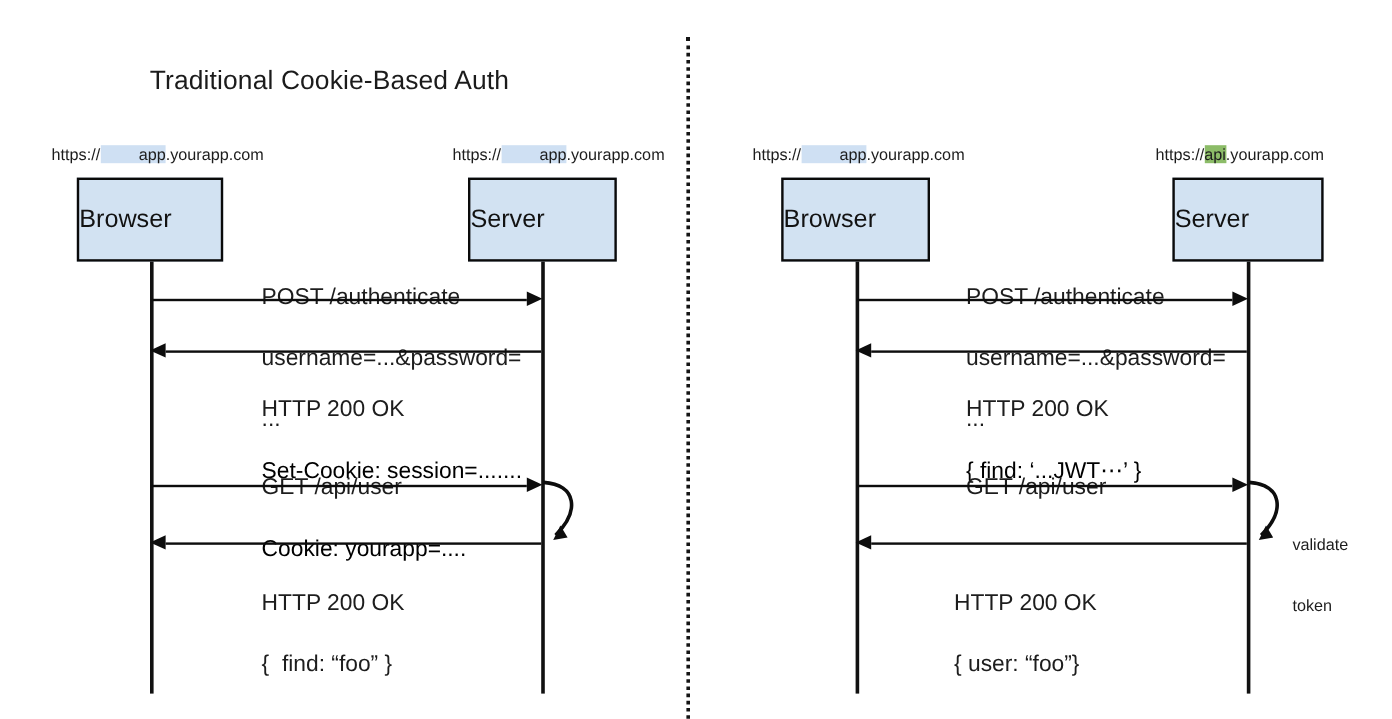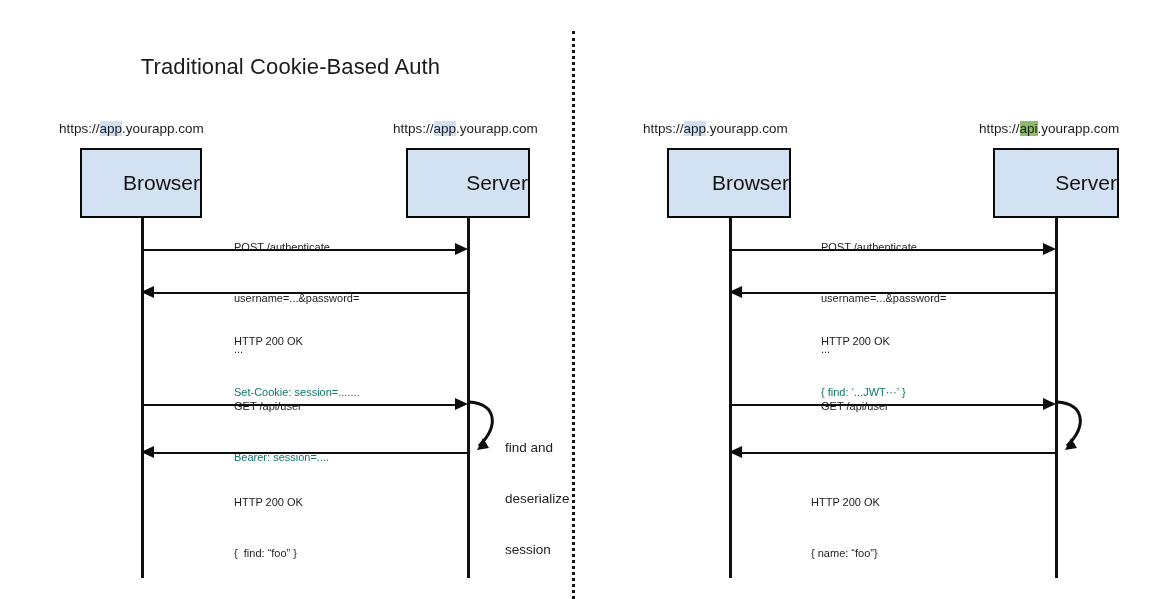--- a/index.html
+++ b/index.html
@@ -18,21 +18,20 @@
   #canvas {
     position: absolute;
     left: 0; top: 0;
     width: 1160px;
     height: 599px;
   }
   .panel {
     position: absolute;
     top: 0;
     height: 428px;
-    margin-left: 16px;
   }
   #panel-left  { left: 0px;   width: 573px; }
   #panel-right { left: 587px; width: 573px; }
 
   .panel-title {
     position: absolute;
     top: 54px;
     width: 100%;
     text-align: center;
     font-size: 22px;
@@ -53,31 +52,31 @@
   }
 
   
   .actor {
     position: absolute;
     box-sizing: border-box;
     background: #d2e2f2;
     border: 2.5px solid #0a0a0a;
     display: flex;
     align-items: center;
-    justify-content: flex-end;
+    justify-content: flex-start;
     font-size: 21px;
     color: #121212;
   }
   .actor-url {
     position: absolute;
     font-size: 13.5px;
     color: #1d1d1d;
     white-space: nowrap;
   }
-  .hl-blue  { background: #cfe0f3; }
+  .hl-blue  { background: #cfe0f3; padding-left: 32px; }
   .hl-green { background: #8cbc68; }
 
   
   .lifeline {
     position: absolute;
     width: 0;
     border-left: 3px solid #111111;
   }
 
   
@@ -91,27 +90,27 @@
     width: 0; height: 0;
     border-top: 6.5px solid transparent;
     border-bottom: 6.5px solid transparent;
   }
   .arrow-head.right { border-left: 13px solid #0d0d0d; }
   .arrow-head.left  { border-right: 13px solid #0d0d0d; }
 
   
   .msg-label {
     position: absolute;
-    font-size: 11px;
+    font-size: 19px;
     line-height: 17px;
     white-space: pre;
     color: #1d1d1d;
   }
   .msg-label .ln { display: block; }
-  .msg-label .green { color: #0f766e; }
+  .msg-label .green { color: #000000; }
 
   
   .selfloop { position: absolute; }
   .selfloop-label {
     position: absolute;
     font-size: 13.5px;
     line-height: 17px;
     white-space: pre;
     color: #1d1d1d;
   }
@@ -149,34 +148,29 @@
 
     <div class="msg-line" style="left:138px; top:292px; width:313px;"></div>
     <div class="arrow-head left" style="left:125px; top:286px;"></div>
     <div class="msg-label" style="left:218px; top:299px;">
       <span class="ln">HTTP 200 OK</span>
       <span class="ln green">Set-Cookie: session=.......</span>
     </div>
 
     <div class="msg-label" style="left:218px; top:364px;">
       <span class="ln">GET /api/user</span>
-      <span class="ln green">Bearer: session=....</span>
+      <span class="ln green">Cookie: yourapp=....</span>
     </div>
     <div class="msg-line" style="left:126px; top:404px; width:313px;"></div>
     <div class="arrow-head right" style="left:439px; top:398px;"></div>
 
     <svg class="selfloop" style="left:451px; top:396px;" width="40" height="62" viewBox="0 0 40 62">
       <path d="M 2 6 C 30 8, 32 30, 12 50" fill="none" stroke="#0d0d0d" stroke-width="3"></path>
       <polygon points="16,42 10,54 22,52" fill="#0d0d0d"></polygon>
     </svg>
-    <div class="selfloop-label" style="left:489px; top:405px;">
-      <span class="ln">find and</span>
-      <span class="ln">deserialize</span>
-      <span class="ln">session</span>
-    </div>
 
     <div class="msg-line" style="left:138px; top:452px; width:313px;"></div>
     <div class="arrow-head left" style="left:125px; top:446px;"></div>
     <div class="msg-label" style="left:218px; top:460px;">
       <span class="ln">HTTP 200 OK</span>
       <span class="ln">{  find: “foo” }</span>
     </div>
   </div>
 
   <div class="divider"></div>
@@ -215,22 +209,26 @@
     <div class="msg-label" style="left:218px; top:364px;">
       <span class="ln">GET /api/user</span>
     </div>
     <div class="msg-line" style="left:127px; top:404px; width:313px;"></div>
     <div class="arrow-head right" style="left:440px; top:398px;"></div>
 
     <svg class="selfloop" style="left:452px; top:396px;" width="40" height="62" viewBox="0 0 40 62">
       <path d="M 2 6 C 30 8, 32 30, 12 50" fill="none" stroke="#0d0d0d" stroke-width="3"></path>
       <polygon points="16,42 10,54 22,52" fill="#0d0d0d"></polygon>
     </svg>
+    <div class="selfloop-label" style="left:490px; top:411px;">
+      <span class="ln">validate</span>
+      <span class="ln">token</span>
+    </div>
 
     <div class="msg-line" style="left:139px; top:452px; width:313px;"></div>
     <div class="arrow-head left" style="left:126px; top:446px;"></div>
     <div class="msg-label" style="left:208px; top:460px;">
       <span class="ln">HTTP 200 OK</span>
-      <span class="ln">{ name: “foo”}</span>
+      <span class="ln">{ user: “foo”}</span>
     </div>
   </div>
 
 </div>
 
 </body></html>

